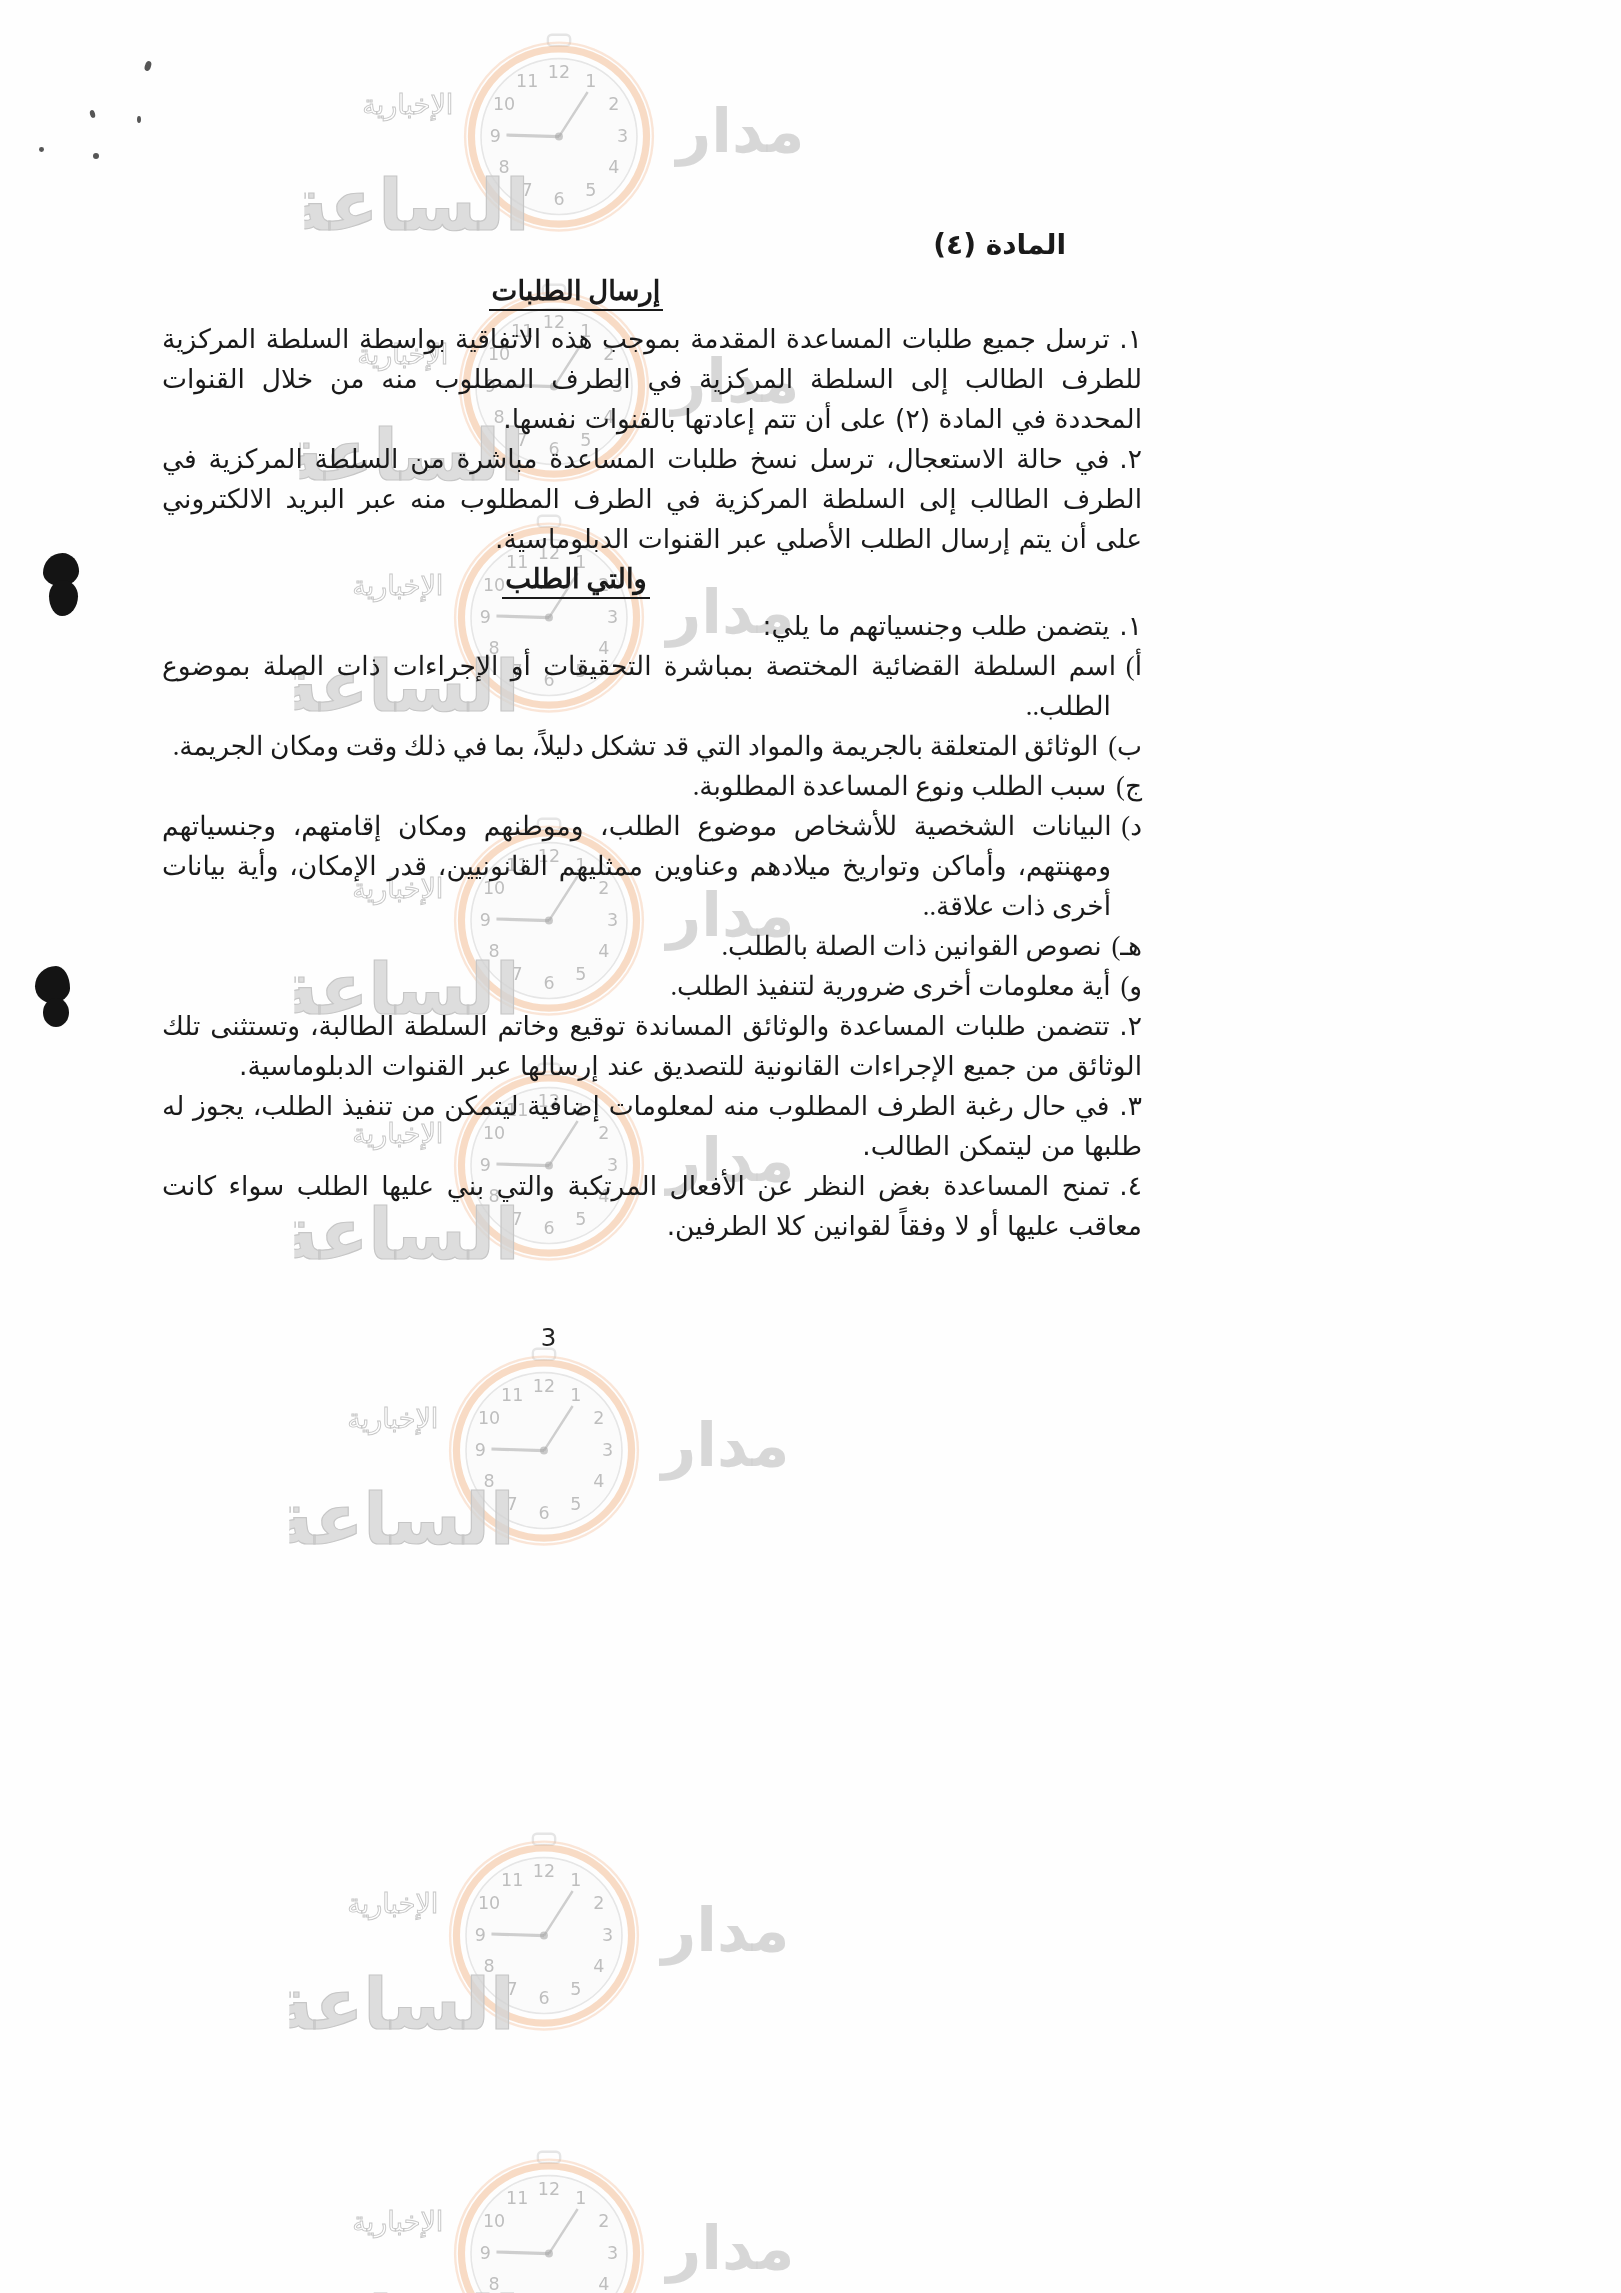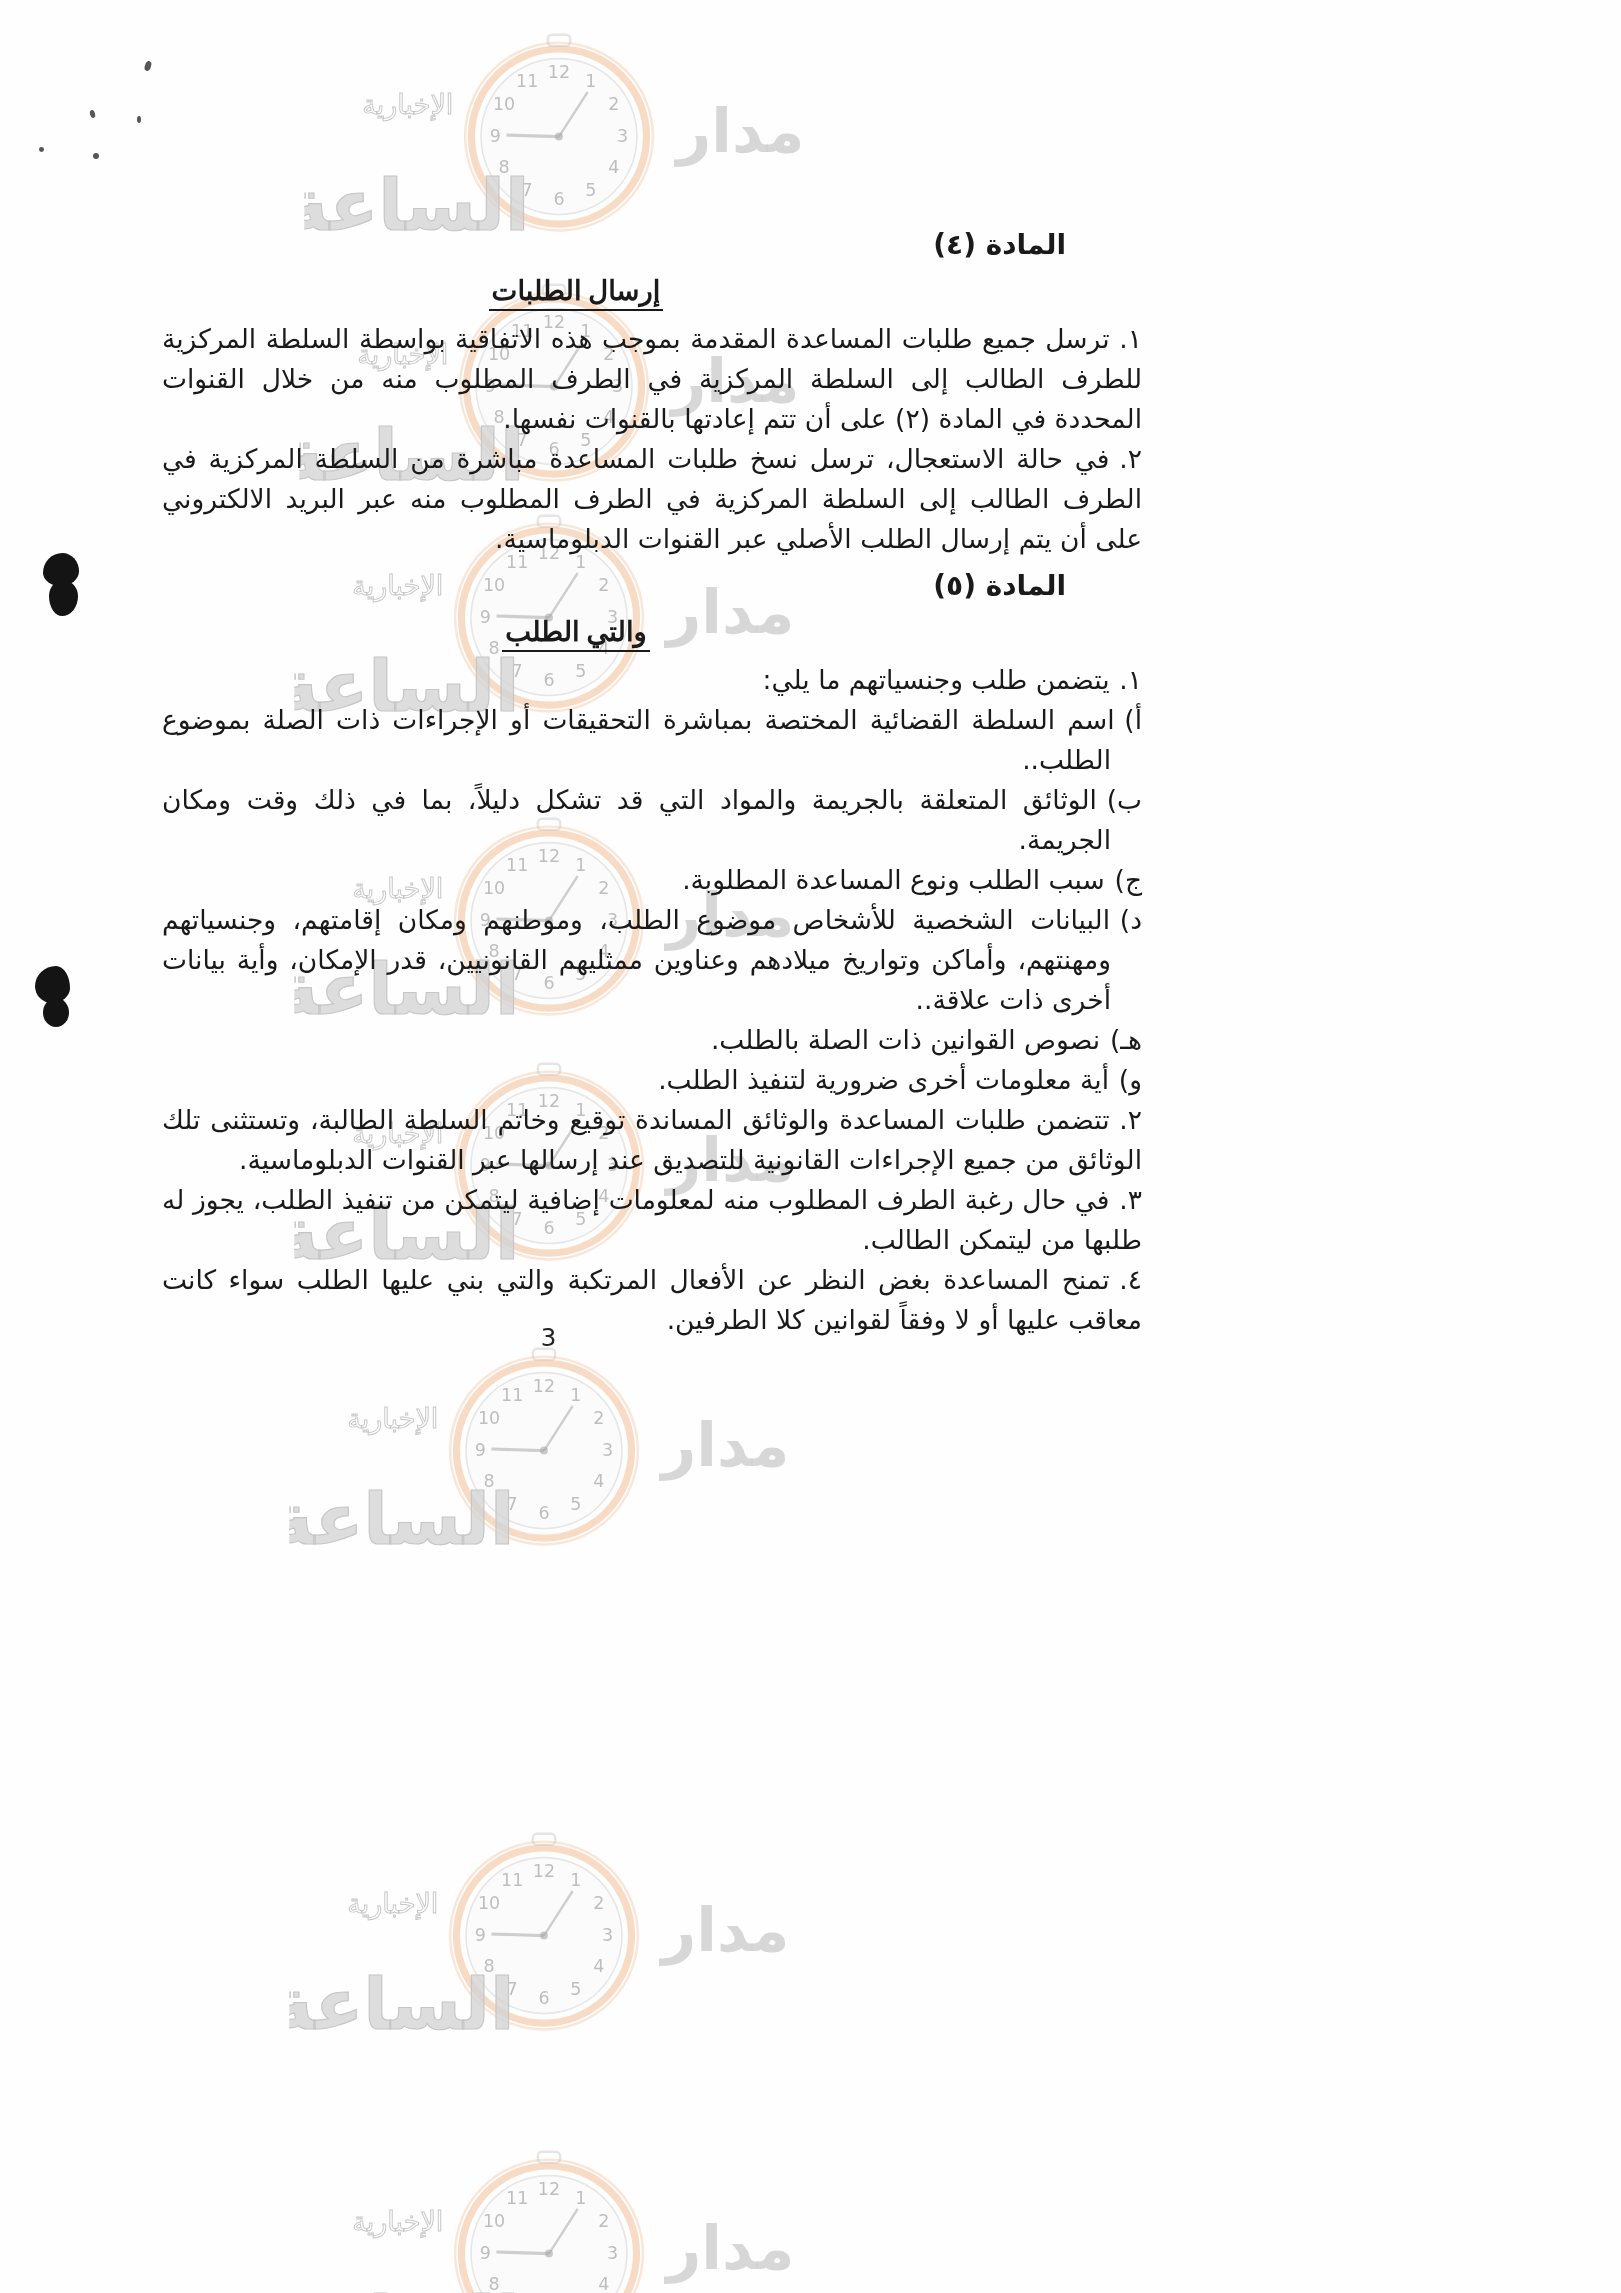--- a/index.html
+++ b/index.html
@@ -50,21 +50,21 @@
     text-align:center; line-height:40px;
     position:relative; left:-76px;
     margin-bottom:7.8px;
   }
   .art-subtitle .ul {
     border-bottom:2px solid #1a1a1a;
     padding:0 2.9px 2.9px 2.9px;
     font-family:Liberation Serif, serif;
   }
   .item { margin:0; }
-  .subitem { padding-right:31px; text-indent:-31px; }
+  .subitem { padding-right:31px; text-indent:-31px;font-family:Liberation Serif, serif; }
   .num { font-weight:normal; margin-left:9.8px; white-space:nowrap; }
   .page-number {
     position:absolute;
     left:529px; top:1323px;
     width:39px; text-align:center;
     font-size:24.5px; color:#222;
     z-index:2;
   }
 </style>
 </head>
@@ -139,21 +139,20 @@
 <div class="speck" style="left:93px;  top:153px; width:5.9px; height:5.9px;"></div>
 
 <main class="content">
 
   <h1 class="art-title">المادة (٤)</h1>
   <h2 class="art-subtitle"><span class="ul">إرسال الطلبات</span></h2>
 
   <p class="item"><span class="num">١.</span><span>ترسل جميع طلبات المساعدة المقدمة بموجب هذه الاتفاقية بواسطة السلطة المركزية للطرف الطالب إلى السلطة المركزية في الطرف المطلوب منه من خلال القنوات المحددة في المادة (٢) على أن تتم إعادتها بالقنوات نفسها.</span></p>
   <p class="item"><span class="num">٢.</span><span>في حالة الاستعجال، ترسل نسخ طلبات المساعدة مباشرة من السلطة المركزية في الطرف الطالب إلى السلطة المركزية في الطرف المطلوب منه عبر البريد الالكتروني على أن يتم إرسال الطلب الأصلي عبر القنوات الدبلوماسية.</span></p>
 
-  <h1 class="art-title second">المادة (٥)</h1>
   <h2 class="art-subtitle"><span class="ul">والتي الطلب</span></h2>
 
   <p class="item"><span class="num">١.</span><span>يتضمن طلب وجنسياتهم ما يلي:</span></p>
 
   <p class="subitem"><span class="num">أ)</span><span>اسم السلطة القضائية المختصة بمباشرة التحقيقات أو الإجراءات ذات الصلة بموضوع الطلب..</span></p>
   <p class="subitem"><span class="num">ب)</span><span>الوثائق المتعلقة بالجريمة والمواد التي قد تشكل دليلاً، بما في ذلك وقت ومكان الجريمة.</span></p>
   <p class="subitem"><span class="num">ج)</span><span>سبب الطلب ونوع المساعدة المطلوبة.</span></p>
   <p class="subitem"><span class="num">د)</span><span>البيانات الشخصية للأشخاص موضوع الطلب، وموطنهم ومكان إقامتهم، وجنسياتهم ومهنتهم، وأماكن وتواريخ ميلادهم وعناوين ممثليهم القانونيين، قدر الإمكان، وأية بيانات أخرى ذات علاقة..</span></p>
   <p class="subitem"><span class="num">هـ)</span><span>نصوص القوانين ذات الصلة بالطلب.</span></p>
   <p class="subitem"><span class="num">و)</span><span>أية معلومات أخرى ضرورية لتنفيذ الطلب.</span></p>

